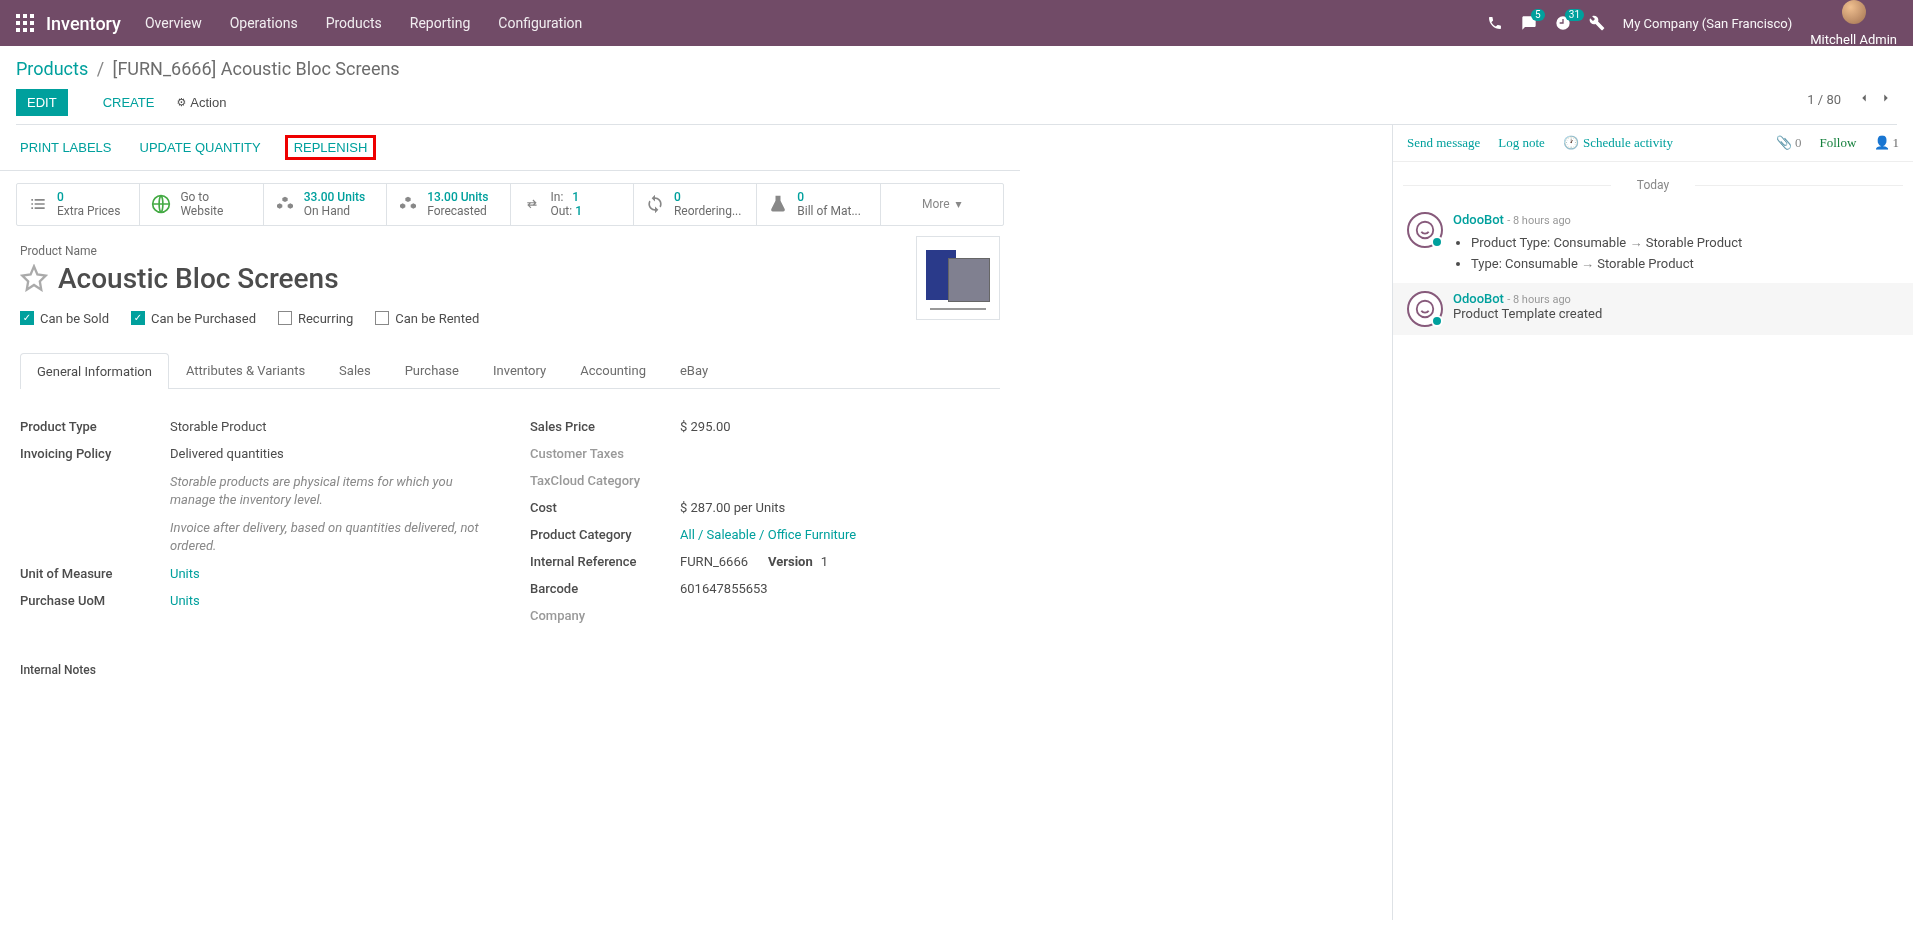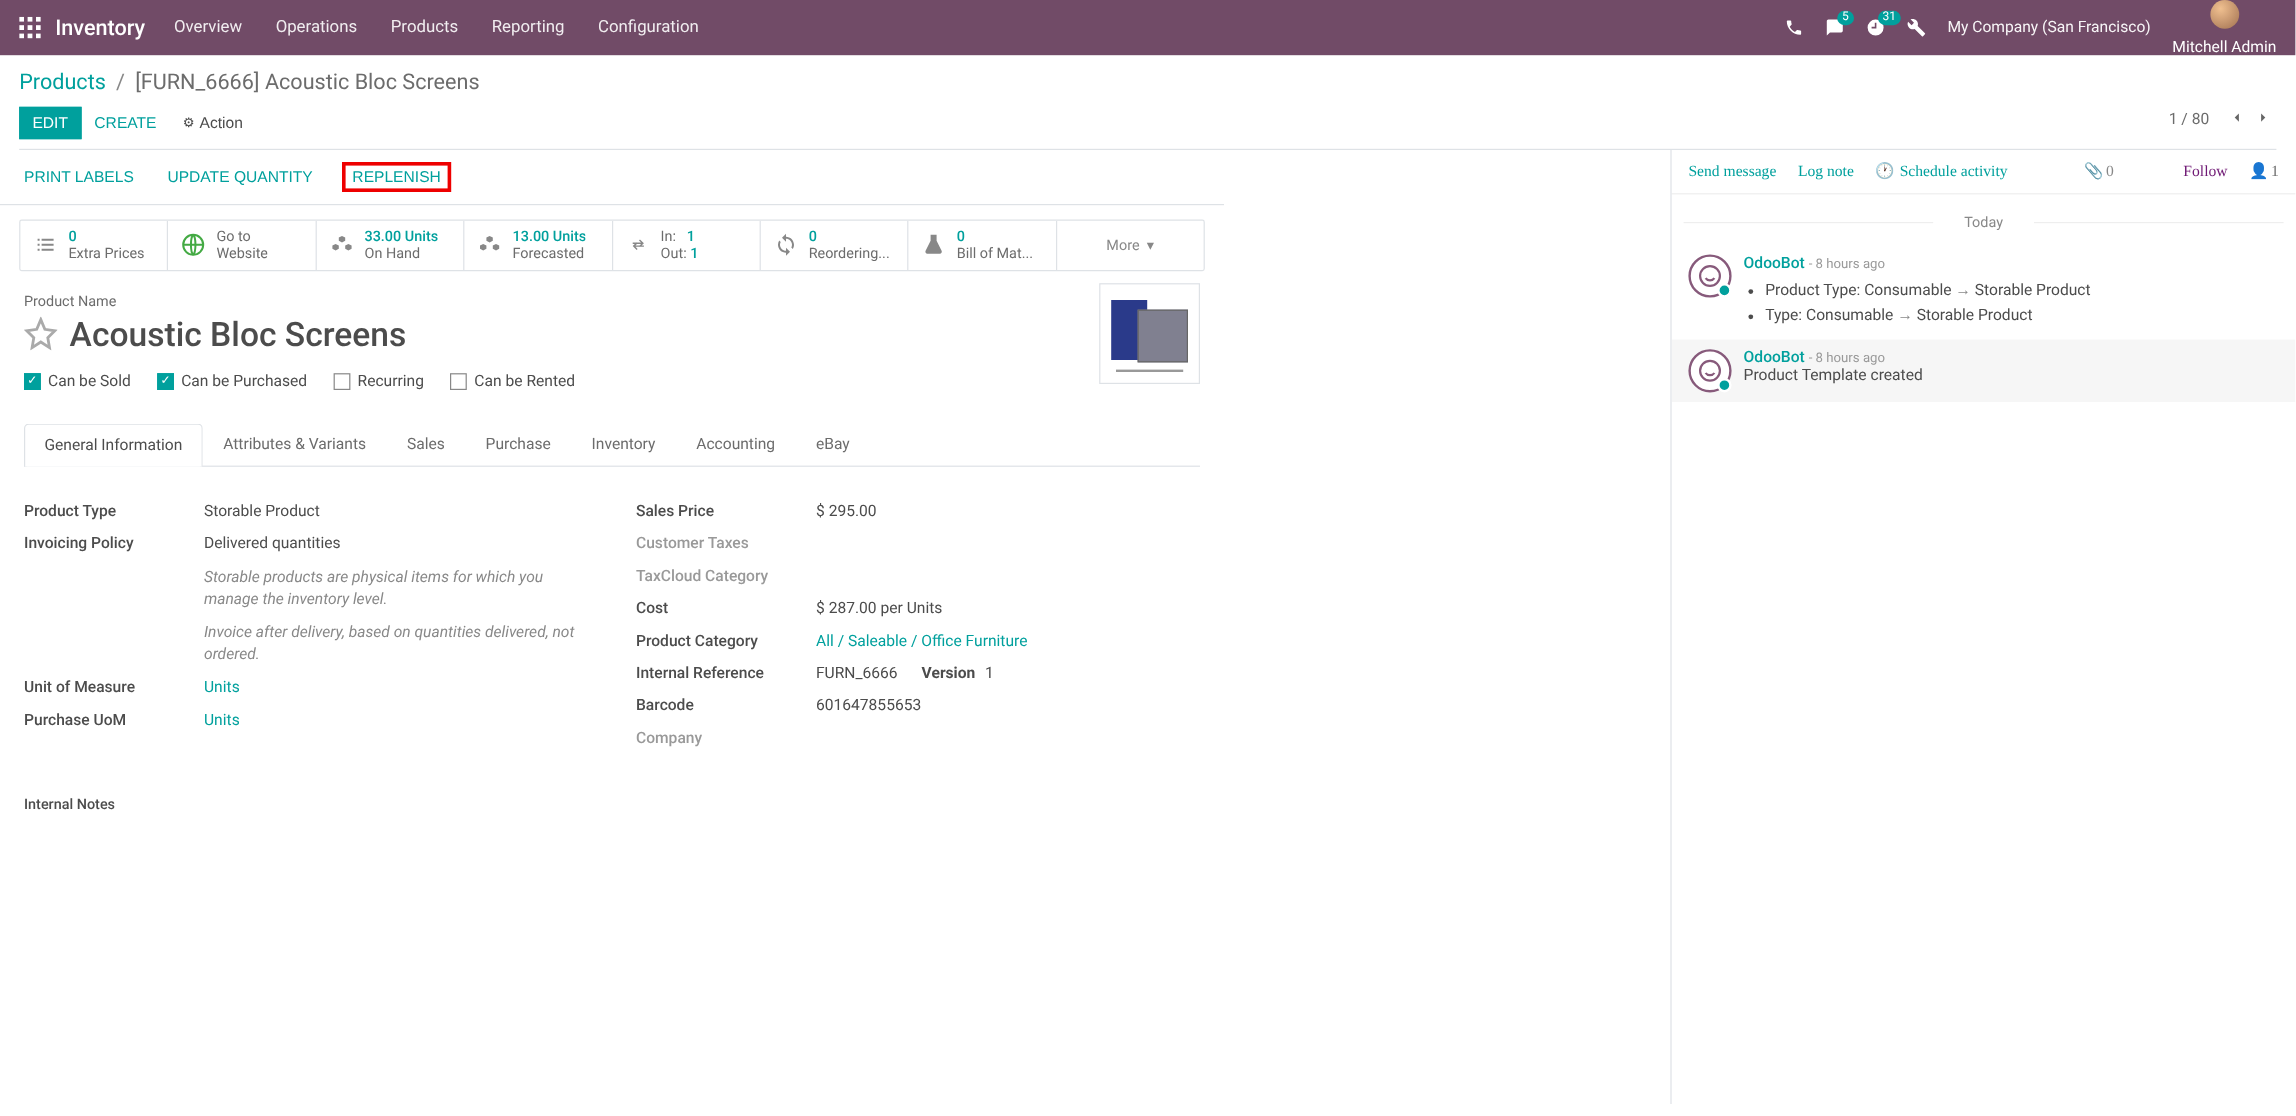--- a/index.html
+++ b/index.html
@@ -24,21 +24,21 @@
 
 
 .subhead { padding: 12px 16px 0; }
 .breadcrumb { font-size: 18px; margin-bottom: 10px; }
 .breadcrumb a { color: #00a09d; }
 .breadcrumb .sep { color: #888; margin: 0 4px; }
 .breadcrumb .current { color: #6c6c6c; }
 .controls-row { display: flex; align-items: flex-start; padding-bottom: 8px; border-bottom: 1px solid #dee2e6; }
 .btn { border: 1px solid transparent; padding: 5px 10px; font-size: 13px; cursor: pointer; background: none; }
 .btn-primary { background: #00a09d; color: #fff; border-color: #00a09d; font-weight: 500; }
-.btn-link { color: #00a09d; font-weight: 500; }
+.btn-link { color: #00a09d; font-weight: 500; margin-left: 24px; }
 .btn-action { color: #4c4c4c; display: inline-flex; align-items: center; gap: 4px; }
 .btn-action::before { content: "⚙"; font-size: 11px; }
 .controls-row .spacer { flex: 1; }
 .pager { display: flex; align-items: center; gap: 12px; color: #6c6c6c; font-size: 13px; }
 .pager-btns { display: flex; }
 .pager-btns button { background: none; border: none; cursor: pointer; padding: 2px 4px; }
 .pager-btns svg { width: 14px; height: 14px; fill: #666; }
 
 
 .main { display: flex; height: calc(100vh - 135px); }
@@ -99,21 +99,21 @@
 
 .notes-sec { padding: 10px 20px 40px; }
 .notes-lbl { font-weight: 500; font-size: 12px; color: #4c4c4c; }
 
 
 .chat-top { display: flex; align-items: center; padding: 10px 14px; border-bottom: 1px solid #eee; gap: 18px; font-size: 13px; font-family: Liberation Serif, serif; }
 .chat-top .link { color: #00a09d; cursor: pointer; font-weight: 500; }
 .chat-top .sched { color: #00a09d; cursor: pointer; display: flex; align-items: center; gap: 4px; }
 .chat-top .spacer { flex: 1; }
 .chat-top .attach { display: flex; align-items: center; gap: 2px; color: #888; }
-.chat-top .follow { color: #701a75; cursor: pointer; margin-left: 40px; }
+.chat-top .follow { color: #15803d; cursor: pointer; }
 .chat-top .fc { display: flex; align-items: center; gap: 2px; color: #6c6c6c; }
 
 .chat-body { flex: 1; overflow-y: auto; padding: 10px 0; }
 .today-sep { text-align: center; color: #888; font-size: 12px; position: relative; margin: 6px 0 12px; }
 .today-sep::before, .today-sep::after { content: ""; position: absolute; top: 50%; width: 40%; height: 1px; background: #eee; }
 .today-sep::before { left: 10px; } .today-sep::after { right: 10px; }
 
 .msg { display: flex; gap: 10px; padding: 8px 14px; }
 .msg.alt { background: #f6f6f6; }
 .msg .av { width: 36px; height: 36px; border-radius: 50%; background: #fff; border: 2px solid #875a7b; display: flex; align-items: center; justify-content: center; flex-shrink: 0; position: relative; }

